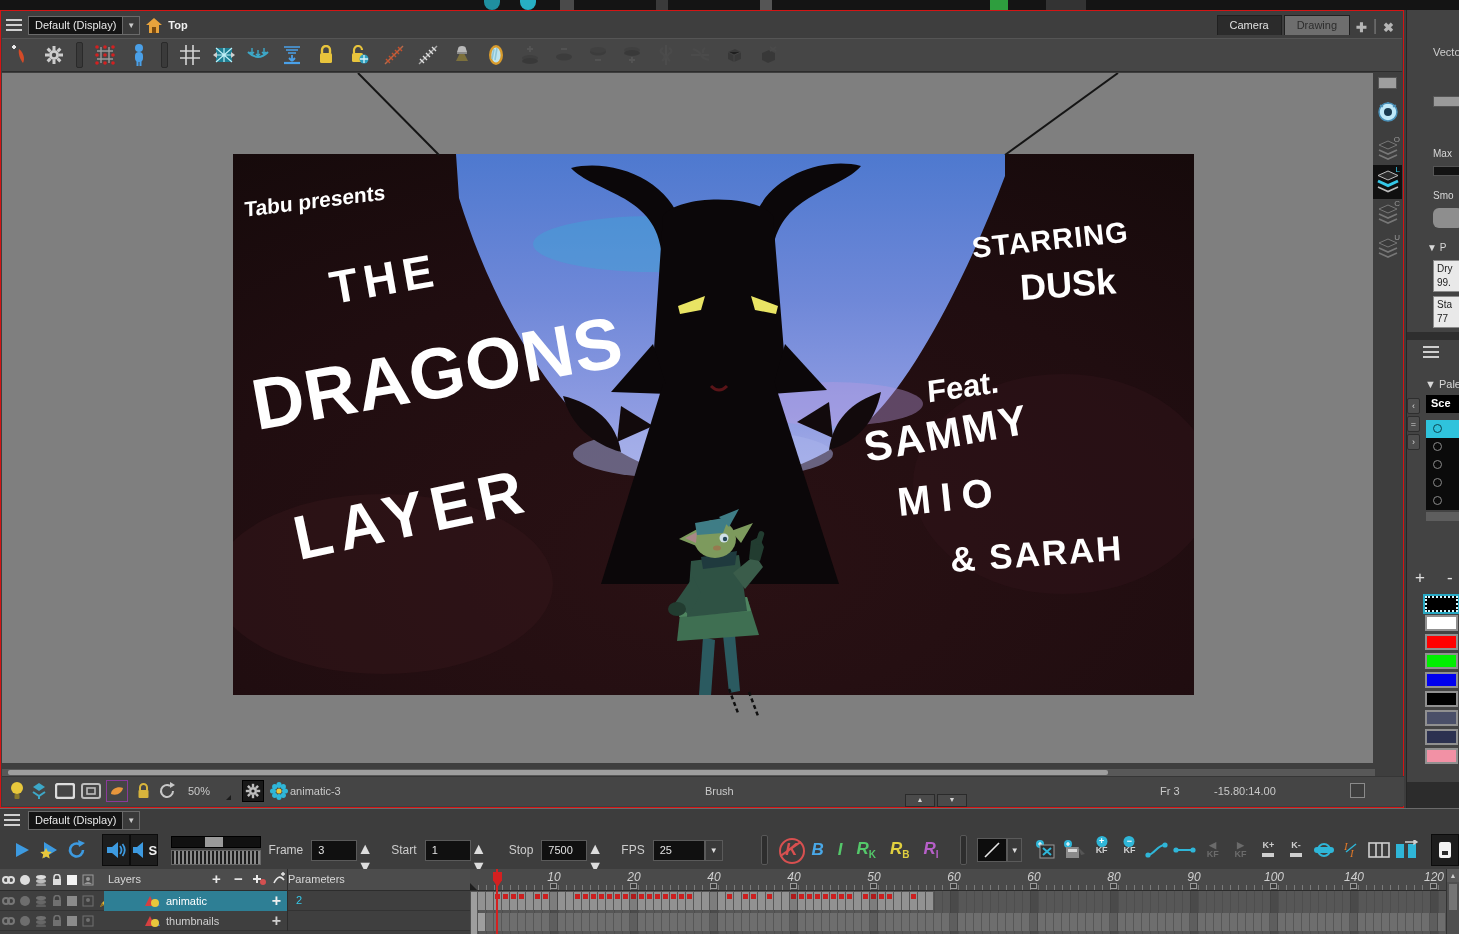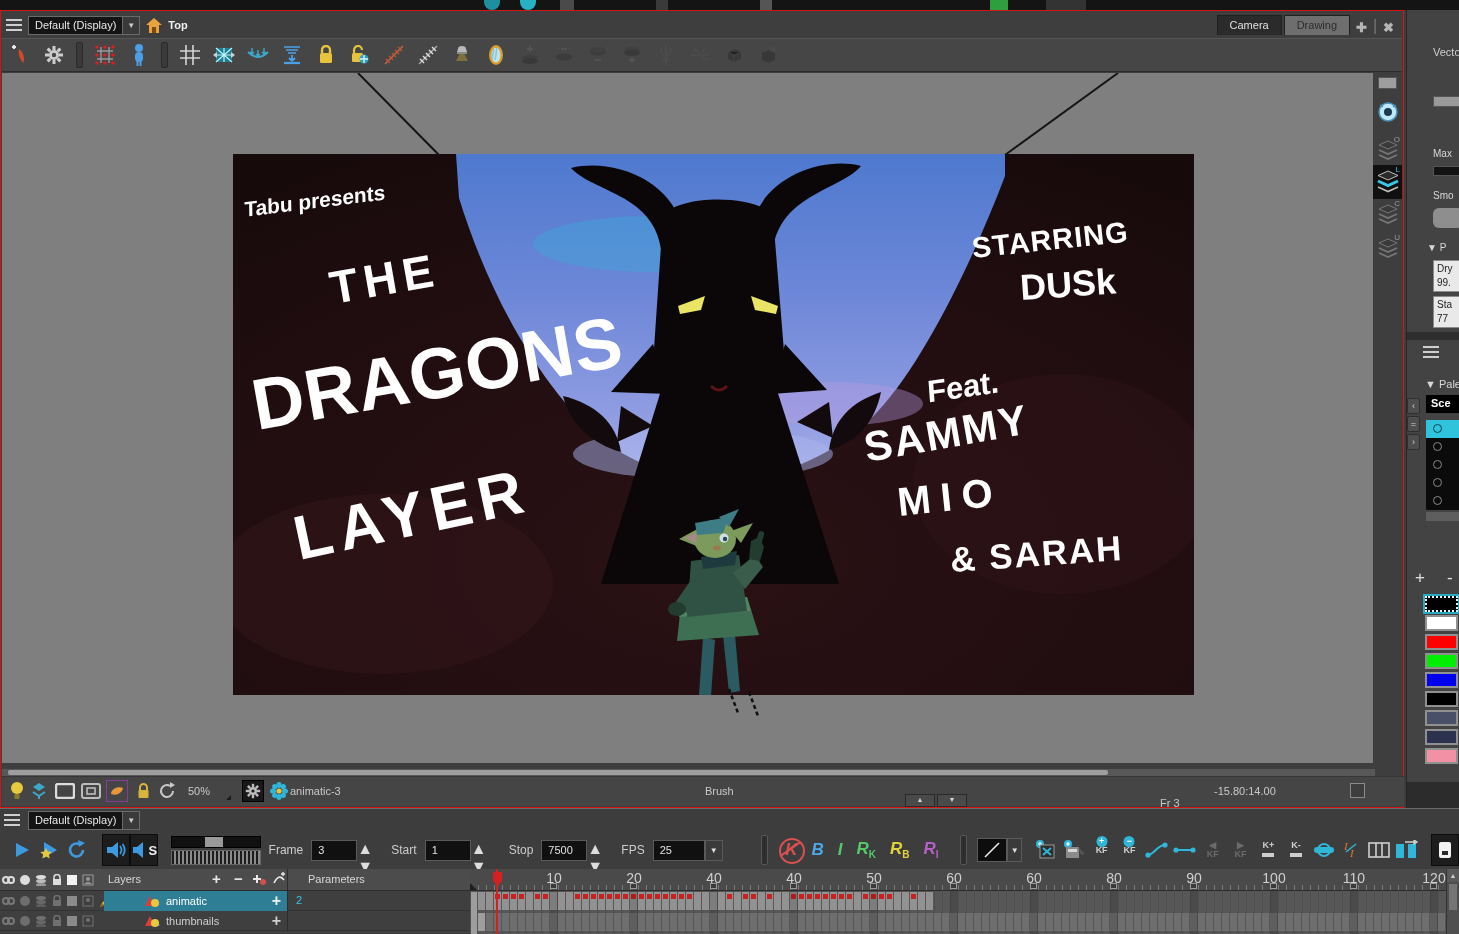--- a/index.html
+++ b/index.html
@@ -96,21 +96,21 @@
   .name-cell { position:absolute; left:104px; top:0; width:183px; height:20px; display:flex; align-items:center; color:#cfcfcf; }
   .tl-row.sel .name-cell { background:#2e7f95; color:#fff; }
   .param-cell { position:absolute; left:287px; top:0; width:183px; height:20px; border-left:1px solid #2c2c2c; color:#35c8e8; font-size:11px; padding:3px 0 0 8px; }
   .expand-plus { margin-left:auto; margin-right:6px; color:#f0f0f0; font-size:16px; font-weight:bold; }
   .dim-ic { opacity:.55; }
 
   #frames-area { position:absolute; left:470px; top:60px; width:976px; height:66px; background:#4a4a4a; overflow:hidden; }
   #ruler { position:absolute; left:0; top:0; width:976px; height:22px; background:#4a4a4a; border-bottom:1px solid #2c2c2c; }
   #ruler .ticks { position:absolute; left:8px; right:0; bottom:0; height:5px;
     background:repeating-linear-gradient(90deg,#7a7a7a 0 1px,transparent 1px 8px); }
-  .ruler-num { position:absolute; top:1px; width:28px; text-align:center; font-size:14px; color:#cfcfcf; }
+  .ruler-num { position:absolute; top:1px; width:28px; text-align:center; font-size:12px; color:#cfcfcf;font-style:italic; }
   .ruler-box { position:absolute; bottom:1px; width:7px; height:6px; background:#3a3a3a; border:1px solid #9a9a9a; }
   #rows-bg { position:absolute; left:0; top:22px; width:976px; height:44px; background:#575757; }
   .frame-cell { position:absolute; width:7px; height:18px; }
   .band10 { position:absolute; top:0; bottom:0; width:8px; background:rgba(0,0,0,.14); }
   #playhead-line { position:absolute; top:0; bottom:0; width:2px; background:#d42020; z-index:5; }
   #playhead-flag { position:absolute; top:3px; width:9px; height:15px; background:#d42020; z-index:6;
     clip-path:polygon(0 0,100% 0,100% 55%,50% 100%,0 55%); }
   #tl-vscroll { position:absolute; left:1446px; top:60px; width:13px; height:66px; background:#4f4f4f; border-left:1px solid #333; }
   #tl-vscroll .up { height:13px; background:#5a5a5a; color:#ccc; font-size:7px; text-align:center; line-height:13px; }
   #tl-vscroll .th { margin:2px 2px; height:26px; background:#757575; }
@@ -556,21 +556,21 @@
               <ellipse cx="4.7" cy="4.7" rx="2.6" ry="2.6"></ellipse>
               <ellipse cx="13.3" cy="4.7" rx="2.6" ry="2.6"></ellipse>
               <ellipse cx="4.7" cy="13.3" rx="2.6" ry="2.6"></ellipse>
               <ellipse cx="13.3" cy="13.3" rx="2.6" ry="2.6"></ellipse>
             </g>
             <circle cx="9" cy="9" r="2.6" fill="#e8c83c"></circle>
           </svg>
       </span>
       <span class="abs" style="left:288px;top:8px">animatic-3</span>
       <span class="abs" style="left:703px;top:8px">Brush</span>
-      <span class="abs" style="left:1158px;top:20px">Fr 3</span>
+      <span class="abs" style="left:1158px;top:8px">Fr 3</span>
       <span class="abs" style="left:1212px;top:8px">-15.80:14.00</span>
       <span class="checkbox abs" style="left:1348px;top:6px"></span>
     </div>
   </div>
 
   <div id="collapse-mid" class="abs">
     <span class="cbtn">▲</span>
     <span class="cbtn">▼</span>
   </div>
 
@@ -844,21 +844,21 @@
             <circle cx="11" cy="10" r="3" fill="#d45050"></circle>
           </svg>
       </span>
       <span class="abs" style="left:272px;top:3px">
         <svg width="14" height="14" viewBox="0 0 14 14">
             <path d="M2 11 Q7 1 12 8" stroke="#e8e8e8" stroke-width="1.6" fill="none"></path>
             <path d="M9 2 h4 M11 0 v4" stroke="#e8e8e8" stroke-width="1.4"></path>
           </svg>
       </span>
       <span class="abs" style="left:287px;top:0;width:1px;height:22px;background:#2c2c2c"></span>
-      <span class="abs" style="left:308px;top:4px">Parameters</span>
+      <span class="abs" style="left:288px;top:4px">Parameters</span>
     </div>
 
     <div class="tl-row sel" style="top:82px">
       <span class="row-icons">
         <span><span class="tiny-eye"></span><span class="tiny-eye" style="margin-left:-3px"></span></span>
         <span style="width:10px;height:10px;border-radius:50%;background:#6e6e6e"></span>
         <svg width="12" height="12" viewBox="0 0 12 12" opacity=".55">
             <ellipse cx="6" cy="3" rx="5" ry="2" fill="#999"></ellipse>
             <ellipse cx="6" cy="7" rx="5" ry="2" fill="#888"></ellipse>
             <ellipse cx="6" cy="11" rx="5" ry="2" fill="#777"></ellipse>
@@ -944,21 +944,21 @@
           <div class="ruler-num" style="left: 470px;">60</div>
           <div class="ruler-box" style="left: 480px;"></div>
           <div class="ruler-num" style="left: 550px;">60</div>
           <div class="ruler-box" style="left: 560px;"></div>
           <div class="ruler-num" style="left: 630px;">80</div>
           <div class="ruler-box" style="left: 640px;"></div>
           <div class="ruler-num" style="left: 710px;">90</div>
           <div class="ruler-box" style="left: 720px;"></div>
           <div class="ruler-num" style="left: 790px;">100</div>
           <div class="ruler-box" style="left: 800px;"></div>
-          <div class="ruler-num" style="left: 870px;">110</div>
+          <div class="ruler-num" style="left: 870px;">140</div>
           <div class="ruler-box" style="left: 880px;"></div>
           <div class="ruler-num" style="left: 950px;">120</div>
           <div class="ruler-box" style="left: 960px;"></div>
         </div>
       <div id="cells">
           <div class="frame-cell" style="left: 1px; top: 23px; width: 6px; height: 42px; background: rgb(158, 158, 158);"></div>
           <div class="frame-cell" style="left: 8px; top: 23px; background: rgb(146, 146, 146);"></div>
           <div class="frame-cell" style="left: 8px; top: 44px; background: rgb(158, 158, 158);"></div>
           <div class="frame-cell" style="left: 16px; top: 23px; background: rgb(146, 146, 146);"></div>
           <div class="frame-cell" style="left: 16px; top: 44px; background: rgb(110, 110, 110);"></div>

